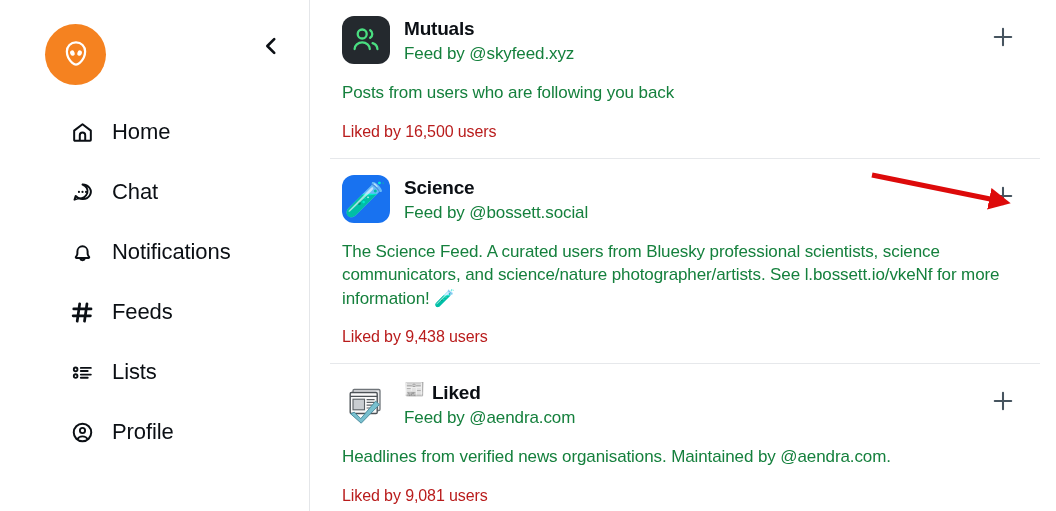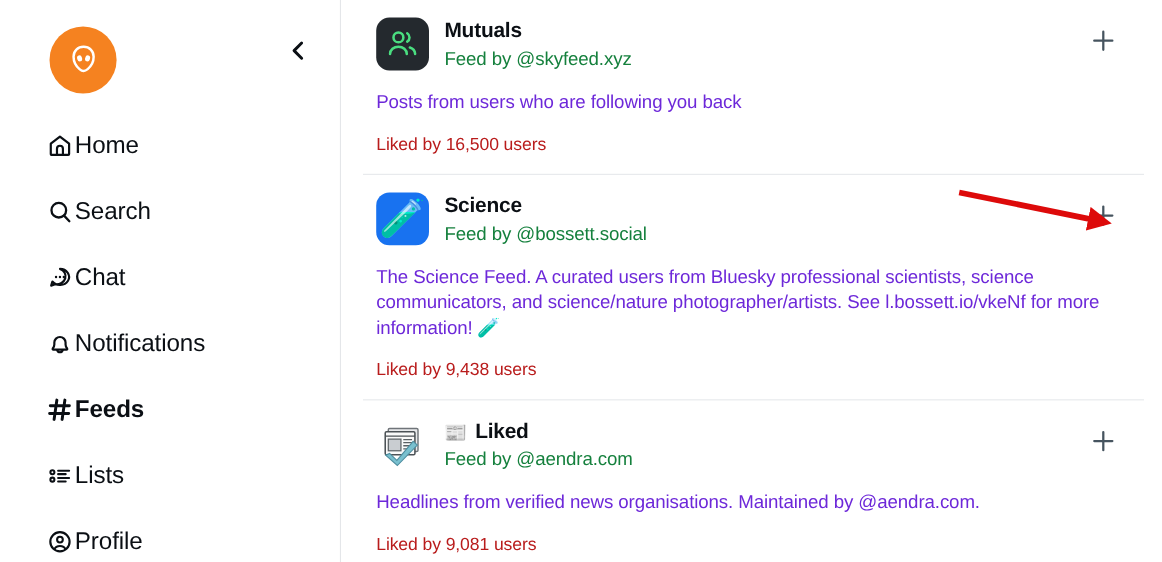--- a/index.html
+++ b/index.html
@@ -60,40 +60,41 @@
   .nav {
     position: absolute;
     top: 102px;
     left: 0;
     width: 100%;
   }
   .nav-item {
     display: flex;
     align-items: center;
     height: 60px;
-    padding-left: 40px;
+    padding-left: 68px;
     cursor: pointer;
+    gap: 16px;
     color: #0b0f14;
   }
   .nav-icon {
     width: 28px;
     height: 28px;
     display: flex;
     align-items: center;
     justify-content: center;
     flex: 0 0 28px;
   }
   .nav-label {
     font-size: 22px;
     line-height: 26px;
     letter-spacing: -0.1px;
     color: #0b0f14;
     font-weight: 400;
   }
-  .nav-item.active .nav-label { font-weight: 700; text-align: right; }
+  .nav-item.active .nav-label { font-weight: 400; text-align: right; }
 
   
   #main {
     position: relative;
     flex: 1 1 auto;
     height: 511px;
     background: #ffffff;
     overflow: hidden;
   }
   .feed-item {
@@ -131,21 +132,21 @@
     min-width: 0;
     padding-top: 1px;
   }
   .feed-title {
     font-size: 19px;
     line-height: 24px;
     font-weight: 700;
     color: #0b0f14;
     letter-spacing: -0.2px;
     display: flex;
-    align-items: center;
+    align-items: flex-start;
     gap: 7px;
   }
   .title-emoji { font-size: 17px; line-height: 1; }
   .feed-byline {
     font-size: 17px;
     line-height: 23px;
     color: #15803d;
     margin-top: 1px;
     letter-spacing: -0.1px;
   }
@@ -158,21 +159,21 @@
     justify-content: center;
     cursor: pointer;
     background: none;
     border: none;
     margin-top: 6px;
     margin-right: 6px;
   }
   .feed-desc {
     font-size: 17px;
     line-height: 23.5px;
-    color: #6d28d9;
+    color: #15803d;
     margin-top: 16px;
     letter-spacing: -0.1px;
     max-width: 692px;
   }
   .feed-likes {
     font-size: 16px;
     line-height: 21px;
     color: #b91c1c;
     margin-top: 16px;
     padding-bottom: 16px;
@@ -217,29 +218,20 @@
       <div class="nav-item">
         <span class="nav-icon">
           <svg width="25" height="25" viewBox="0 0 24 24" aria-hidden="true">
             <path d="M4 10.2 L12 4 L20 10.2 V19.2 A0.8 0.8 0 0 1 19.2 20 H4.8 A0.8 0.8 0 0 1 4 19.2 Z" fill="none" stroke="#0b0f14" stroke-width="1.9" stroke-linejoin="round"></path>
             <path d="M9.4 20 V14.6 a2.6 2.6 0 0 1 5.2 0 V20" fill="none" stroke="#0b0f14" stroke-width="1.9" stroke-linejoin="round"></path>
           </svg>
         </span>
         <span class="nav-label">Home</span>
       </div>
 
-      <div class="nav-item">
-        <span class="nav-icon">
-          <svg width="25" height="25" viewBox="0 0 24 24" aria-hidden="true">
-            <circle cx="11" cy="10.6" r="6.4" fill="none" stroke="#0b0f14" stroke-width="2"></circle>
-            <path d="M15.6 15.4 L20.2 20.3" stroke="#0b0f14" stroke-width="2" stroke-linecap="round"></path>
-          </svg>
-        </span>
-        <span class="nav-label">Search</span>
-      </div>
 
       <div class="nav-item">
         <span class="nav-icon">
           <svg width="25" height="25" viewBox="0 0 24 24" aria-hidden="true">
             <path d="M12 4.3 a8 7 0 1 1 -6.6 11 l-1.1 3.6 3.6-1.2 A8 7 0 0 0 12 4.3z" fill="none" stroke="#0b0f14" stroke-width="1.85" stroke-linejoin="round"></path>
             <circle cx="8.6" cy="11.4" r="1.05" fill="#0b0f14"></circle>
             <circle cx="12" cy="11.4" r="1.05" fill="#0b0f14"></circle>
             <circle cx="15.4" cy="11.4" r="1.05" fill="#0b0f14"></circle>
           </svg>
         </span>

